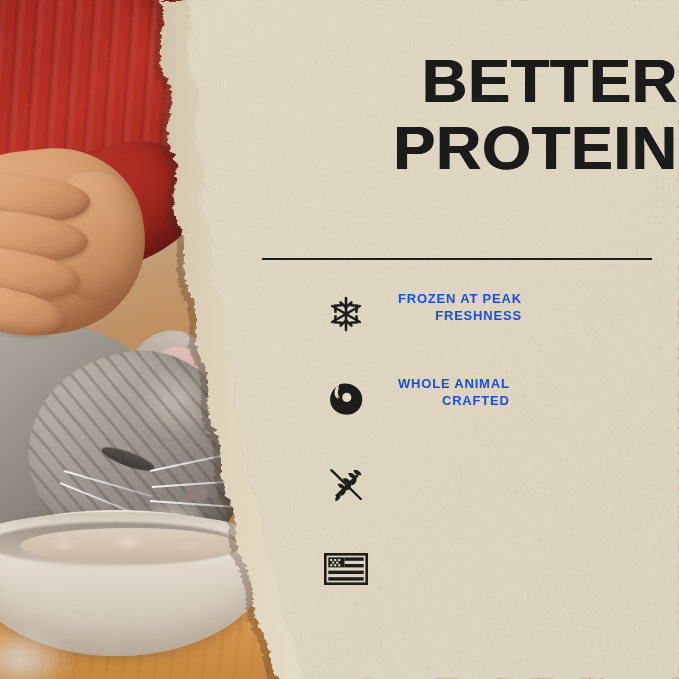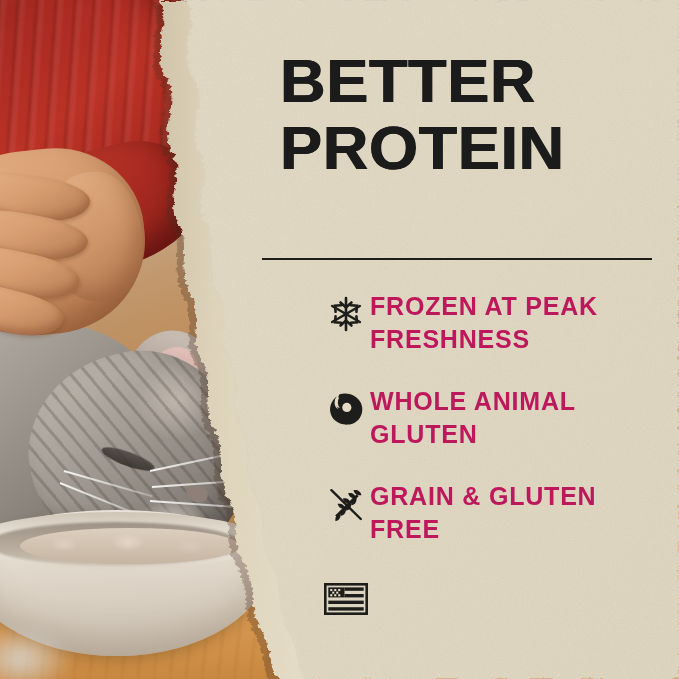--- a/index.html
+++ b/index.html
@@ -8,20 +8,21 @@
     padding: 0;
     background: #ffffff;
   }
   #poster {
     position: relative;
     width: 679px;
     height: 679px;
     overflow: hidden;
     font-family: "Liberation Sans", sans-serif;
     background: #e4dbc6;
+    text-align: right;
   }
 
   
   .photo {
     position: absolute;
     inset: 0;
     width: 679px;
     height: 679px;
     overflow: hidden;
   }
@@ -333,26 +334,27 @@
     flex: 0 0 48px;
     width: 48px;
     height: 48px;
     display: flex;
     align-items: center;
     justify-content: center;
     margin-top: 2px;
   }
   .feature-icon svg { display: block; }
   .feature-label {
+    margin-left: 28px;
     font-family: "Liberation Sans", sans-serif;
     font-weight: bold;
-    font-size: 25px;
+    font-size: 13px;
     line-height: 1.32;
     letter-spacing: 0.8px;
-    color: #be185d;
+    color: #1d4ed8;
     white-space: pre-line;
     padding-top: 2px;
   }
 </style>
 </head>
 <body>
 
 <div id="poster">
 
   <div class="photo">
@@ -548,21 +550,21 @@
             <path d="M13.5,5.2 C22.5,2.4 33.5,7.2 35.8,16.4 C38.2,26 31.6,34.8 22.4,35.6
                      C13.6,36.4 5.4,31.2 4.2,22.6 C3.4,16.8 6.2,10.4 11.2,7.2
                      C9.4,9.2 8.4,11.8 8.6,14.4 C8.8,17.4 10.4,19.6 12.6,20.2
                      C10.2,17.6 9.8,13.2 11.6,10 C12.1,8.2 12.6,6.6 13.5,5.2 Z" fill="#1d1d1b"></path>
             <path d="M13.2,8.4 C11.2,11.6 11.4,16 13.8,19 C11.2,18.8 9.2,16 9.0,12.8
                      C8.9,11 9.5,9.4 10.6,8.2 Z" fill="#e3dac5"></path>
             <circle cx="20.8" cy="18.4" r="4.6" fill="#e3dac5"></circle>
           </svg>
         </div>
         <div class="feature-label">WHOLE ANIMAL
-GLUTEN</div>
+CRAFTED</div>
       </div>
 
       <div class="feature">
         <div class="feature-icon">
           <svg width="40" height="40" viewBox="0 0 40 40" aria-hidden="true">
             <g fill="#1d1d1b">
 
               <path d="M9.2,31.6 L30.6,10.2 L32.6,12.2 L11.2,33.6 Z"></path>
 
               <path d="M27.5,6.2 C31.4,5.4 34.8,7.6 35.4,11.2 C31.6,12 28.2,9.8 27.5,6.2 Z"></path>
@@ -573,22 +575,20 @@
               <path d="M30.4,13.4 C31.2,17.3 29.0,20.7 25.4,21.3 C24.6,17.5 26.8,14.1 30.4,13.4 Z"></path>
               <path d="M25.1,18.7 C25.9,22.6 23.7,26.0 20.1,26.6 C19.3,22.8 21.5,19.4 25.1,18.7 Z"></path>
               <path d="M19.8,24.0 C20.6,27.9 18.4,31.3 14.8,31.9 C14.0,28.1 16.2,24.7 19.8,24.0 Z"></path>
               <path d="M14.5,29.3 C15.3,33.2 13.1,36.6 9.5,37.2 C8.7,33.4 10.9,30.0 14.5,29.3 Z"></path>
             </g>
 
             <line x1="5.4" y1="6.2" x2="34.8" y2="35.0" stroke="#1d1d1b" stroke-width="2.4" stroke-linecap="round"></line>
             <line x1="5.4" y1="6.2" x2="34.8" y2="35.0" stroke="#e3dac5" stroke-width="0"></line>
           </svg>
         </div>
-        <div class="feature-label">GRAIN &amp; GLUTEN
-FREE</div>
       </div>
 
       <div class="feature">
         <div class="feature-icon">
           <svg width="44" height="32" viewBox="0 0 44 32" aria-hidden="true">
             <rect x="1.3" y="1.3" width="41.4" height="29.4" fill="none" stroke="#1d1d1b" stroke-width="2.6"></rect>
 
             <rect x="20.5" y="4.4" width="19.2" height="3.4" fill="#1d1d1b"></rect>
             <rect x="20.5" y="11.0" width="19.2" height="3.4" fill="#1d1d1b"></rect>
             <rect x="4.3" y="17.6" width="35.4" height="3.4" fill="#1d1d1b"></rect>

